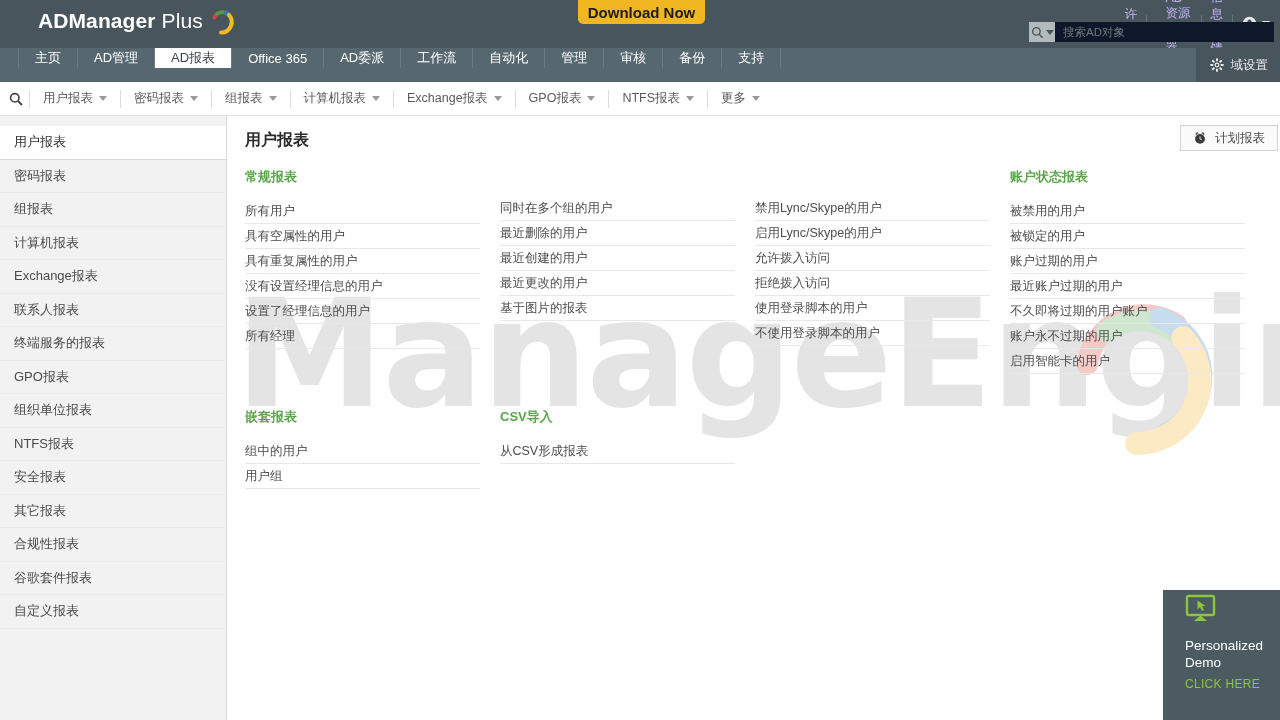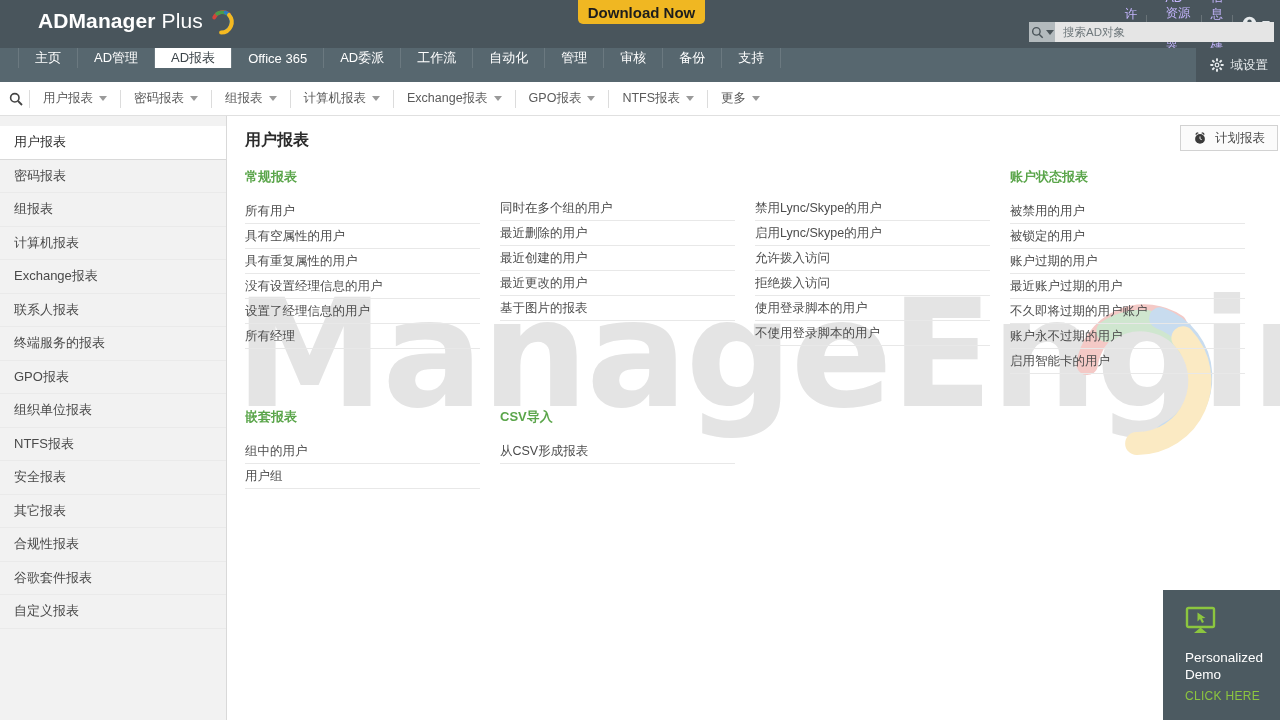--- a/index.html
+++ b/index.html
@@ -56,21 +56,21 @@
   .search-row {
     position: absolute; right: 6px; top: 22px;
     width: 245px; height: 20px; display: flex;
     background: #c2c8cb;
   }
   .search-icon-box {
     width: 26px; height: 20px; background: #b3babd;
     display: flex; align-items: center; justify-content: center;
   }
   .search-field {
-    flex: 1; height: 20px; background: #e5e5e5;
+    flex: 1; height: 20px; background: #0f172a;
     display: flex; align-items: center; padding-left: 8px;
     font-size: 11.5px; color: #6f787c;
   }
 
   
   .tabbar {
     position: absolute; top: 48px; left: 0; width: 1280px; height: 34px;
     background: #57676f;
     display: flex; align-items: stretch;
   }
@@ -173,21 +173,21 @@
     height: 25px; display: flex; align-items: center;
     font-size: 12.5px; color: #4c4c4c;
     border-bottom: 1px solid #e8e8e8;
     cursor: pointer;
   }
 
   
   .demo {
     position: absolute; right: 0px; bottom: 0px;
     width: 117px; height: 130px; background: #4c5a61;
-    padding: 16px 0 0 22px;
+    padding: 4px 0 0 22px;
   }
   .demo-title {
     margin-top: 9px; font-size: 13.5px; color: #ffffff;
     line-height: 17px; font-weight: 400; width: 84px;
   }
   .demo-cta {
     margin-top: 6px; font-size: 12px; color: #8cc63f;
     letter-spacing: .3px; cursor: pointer;
   }
 </style>

